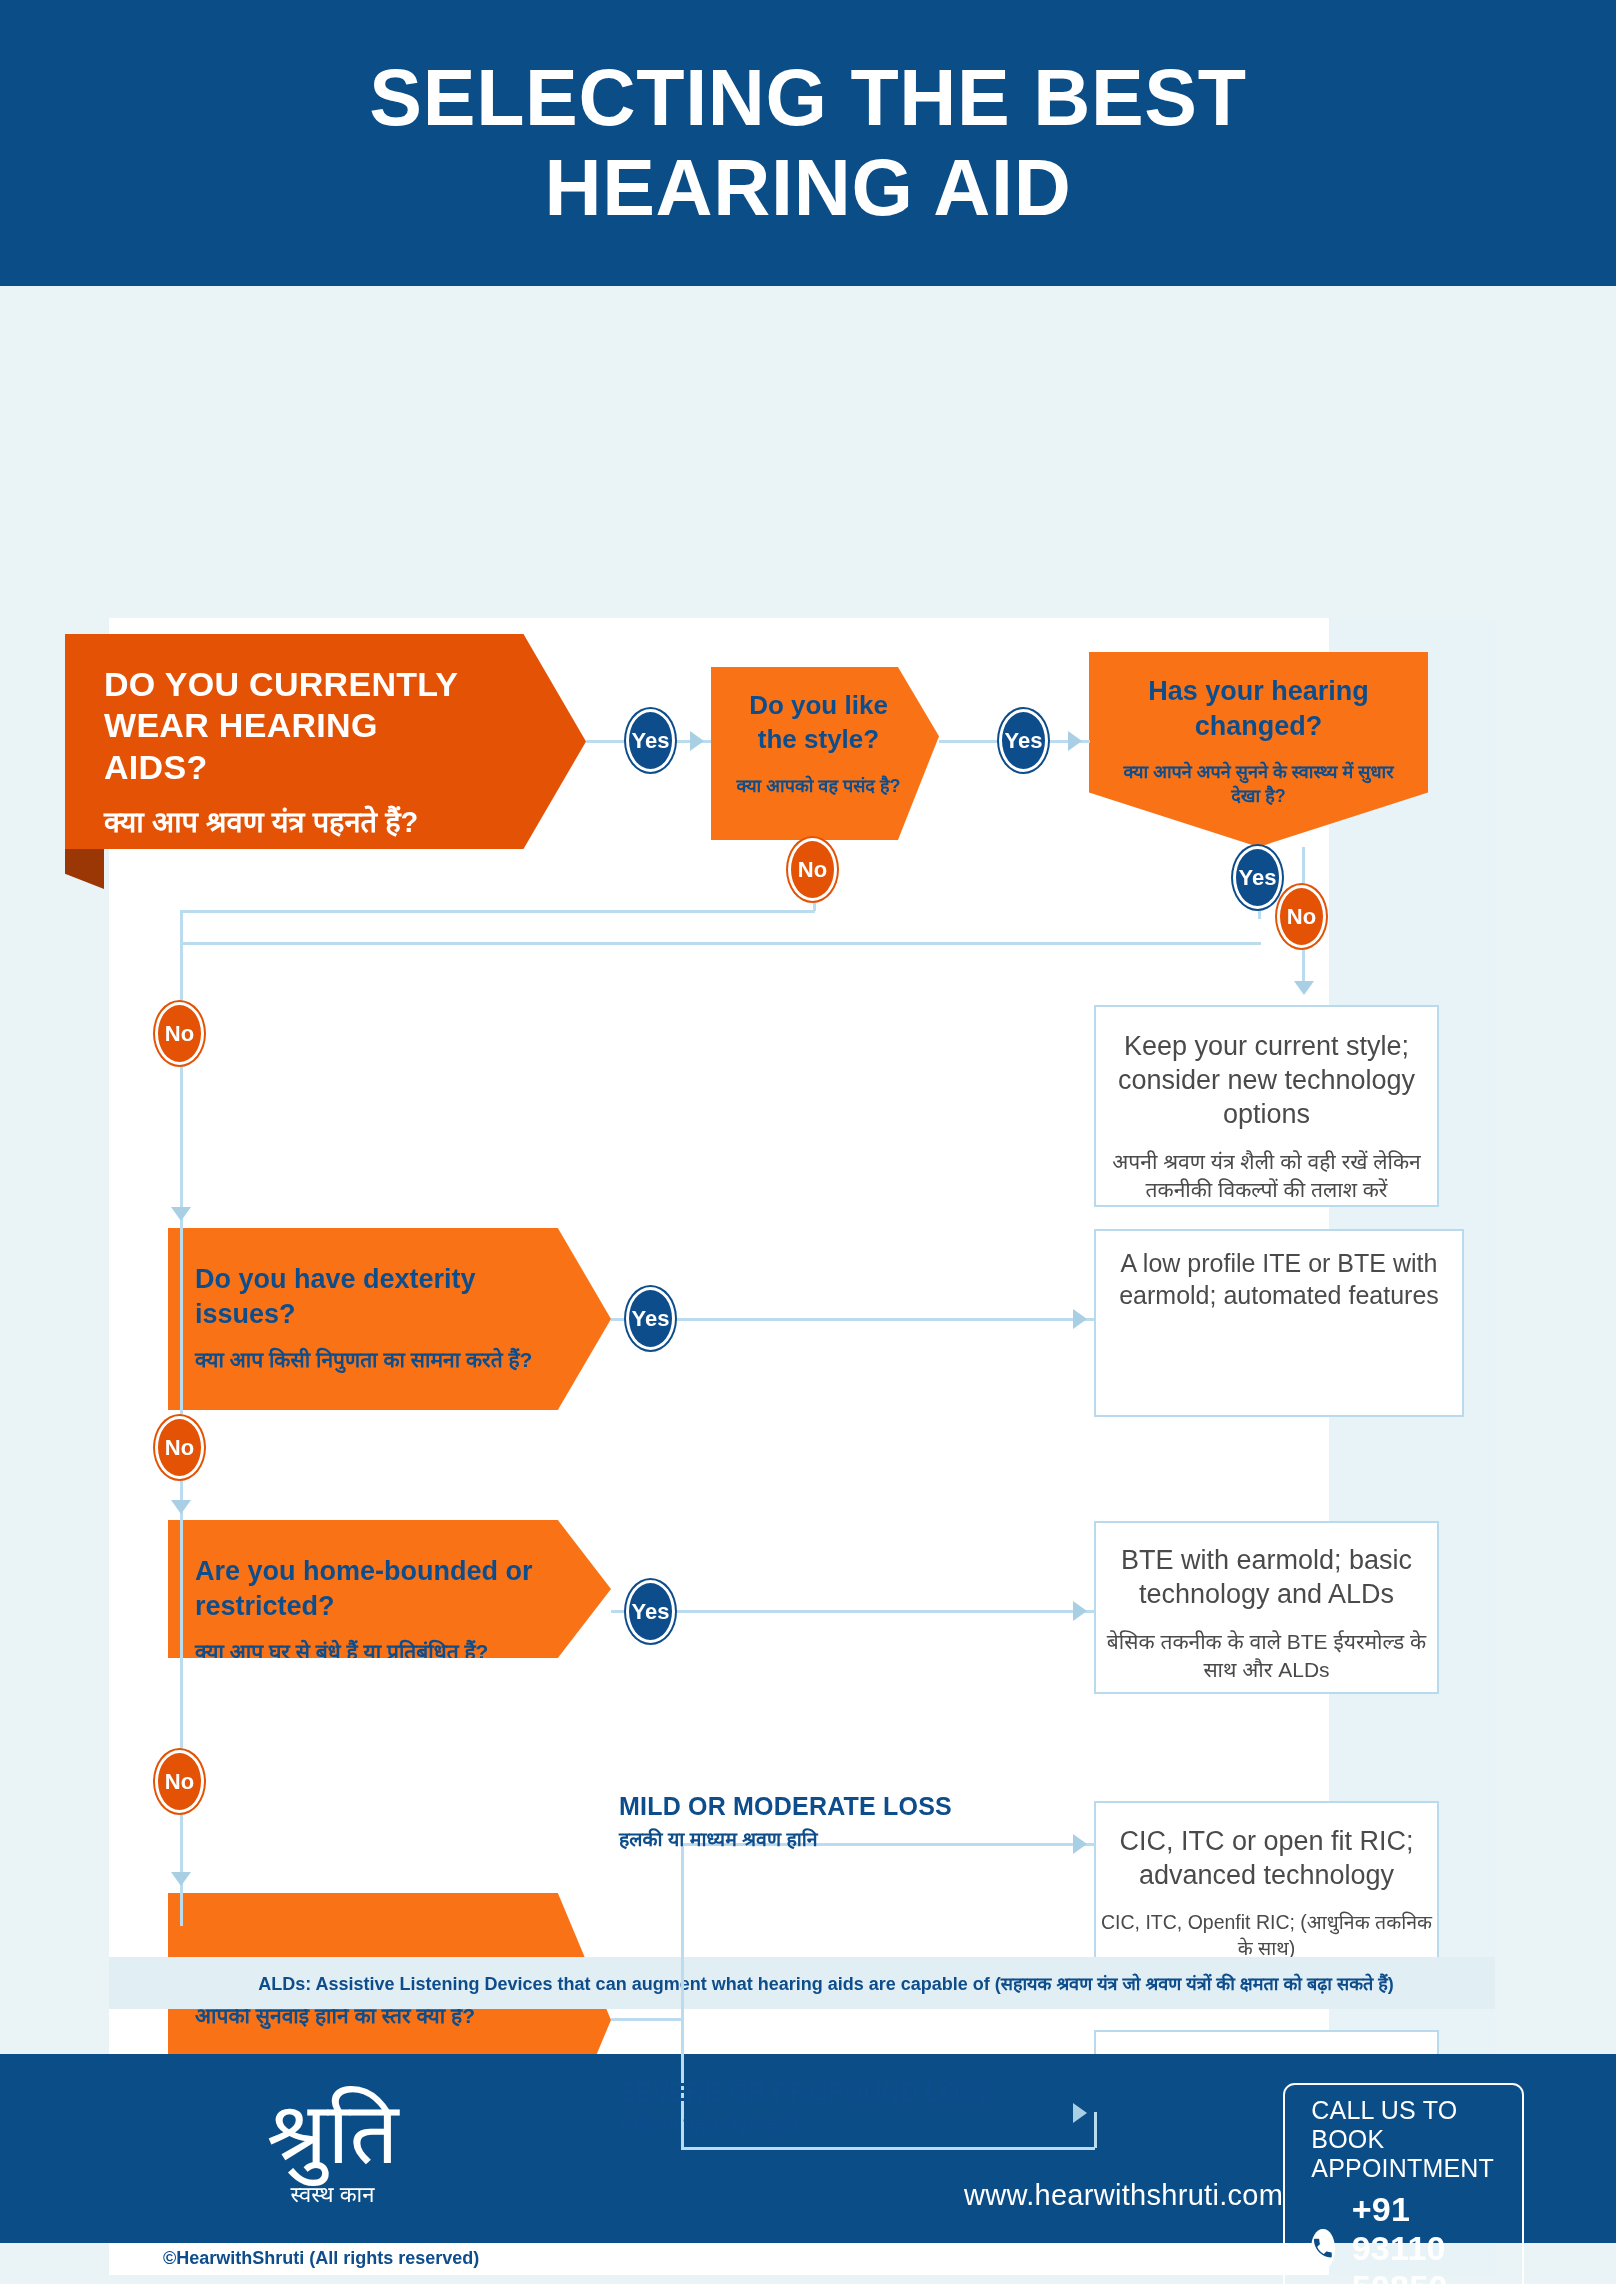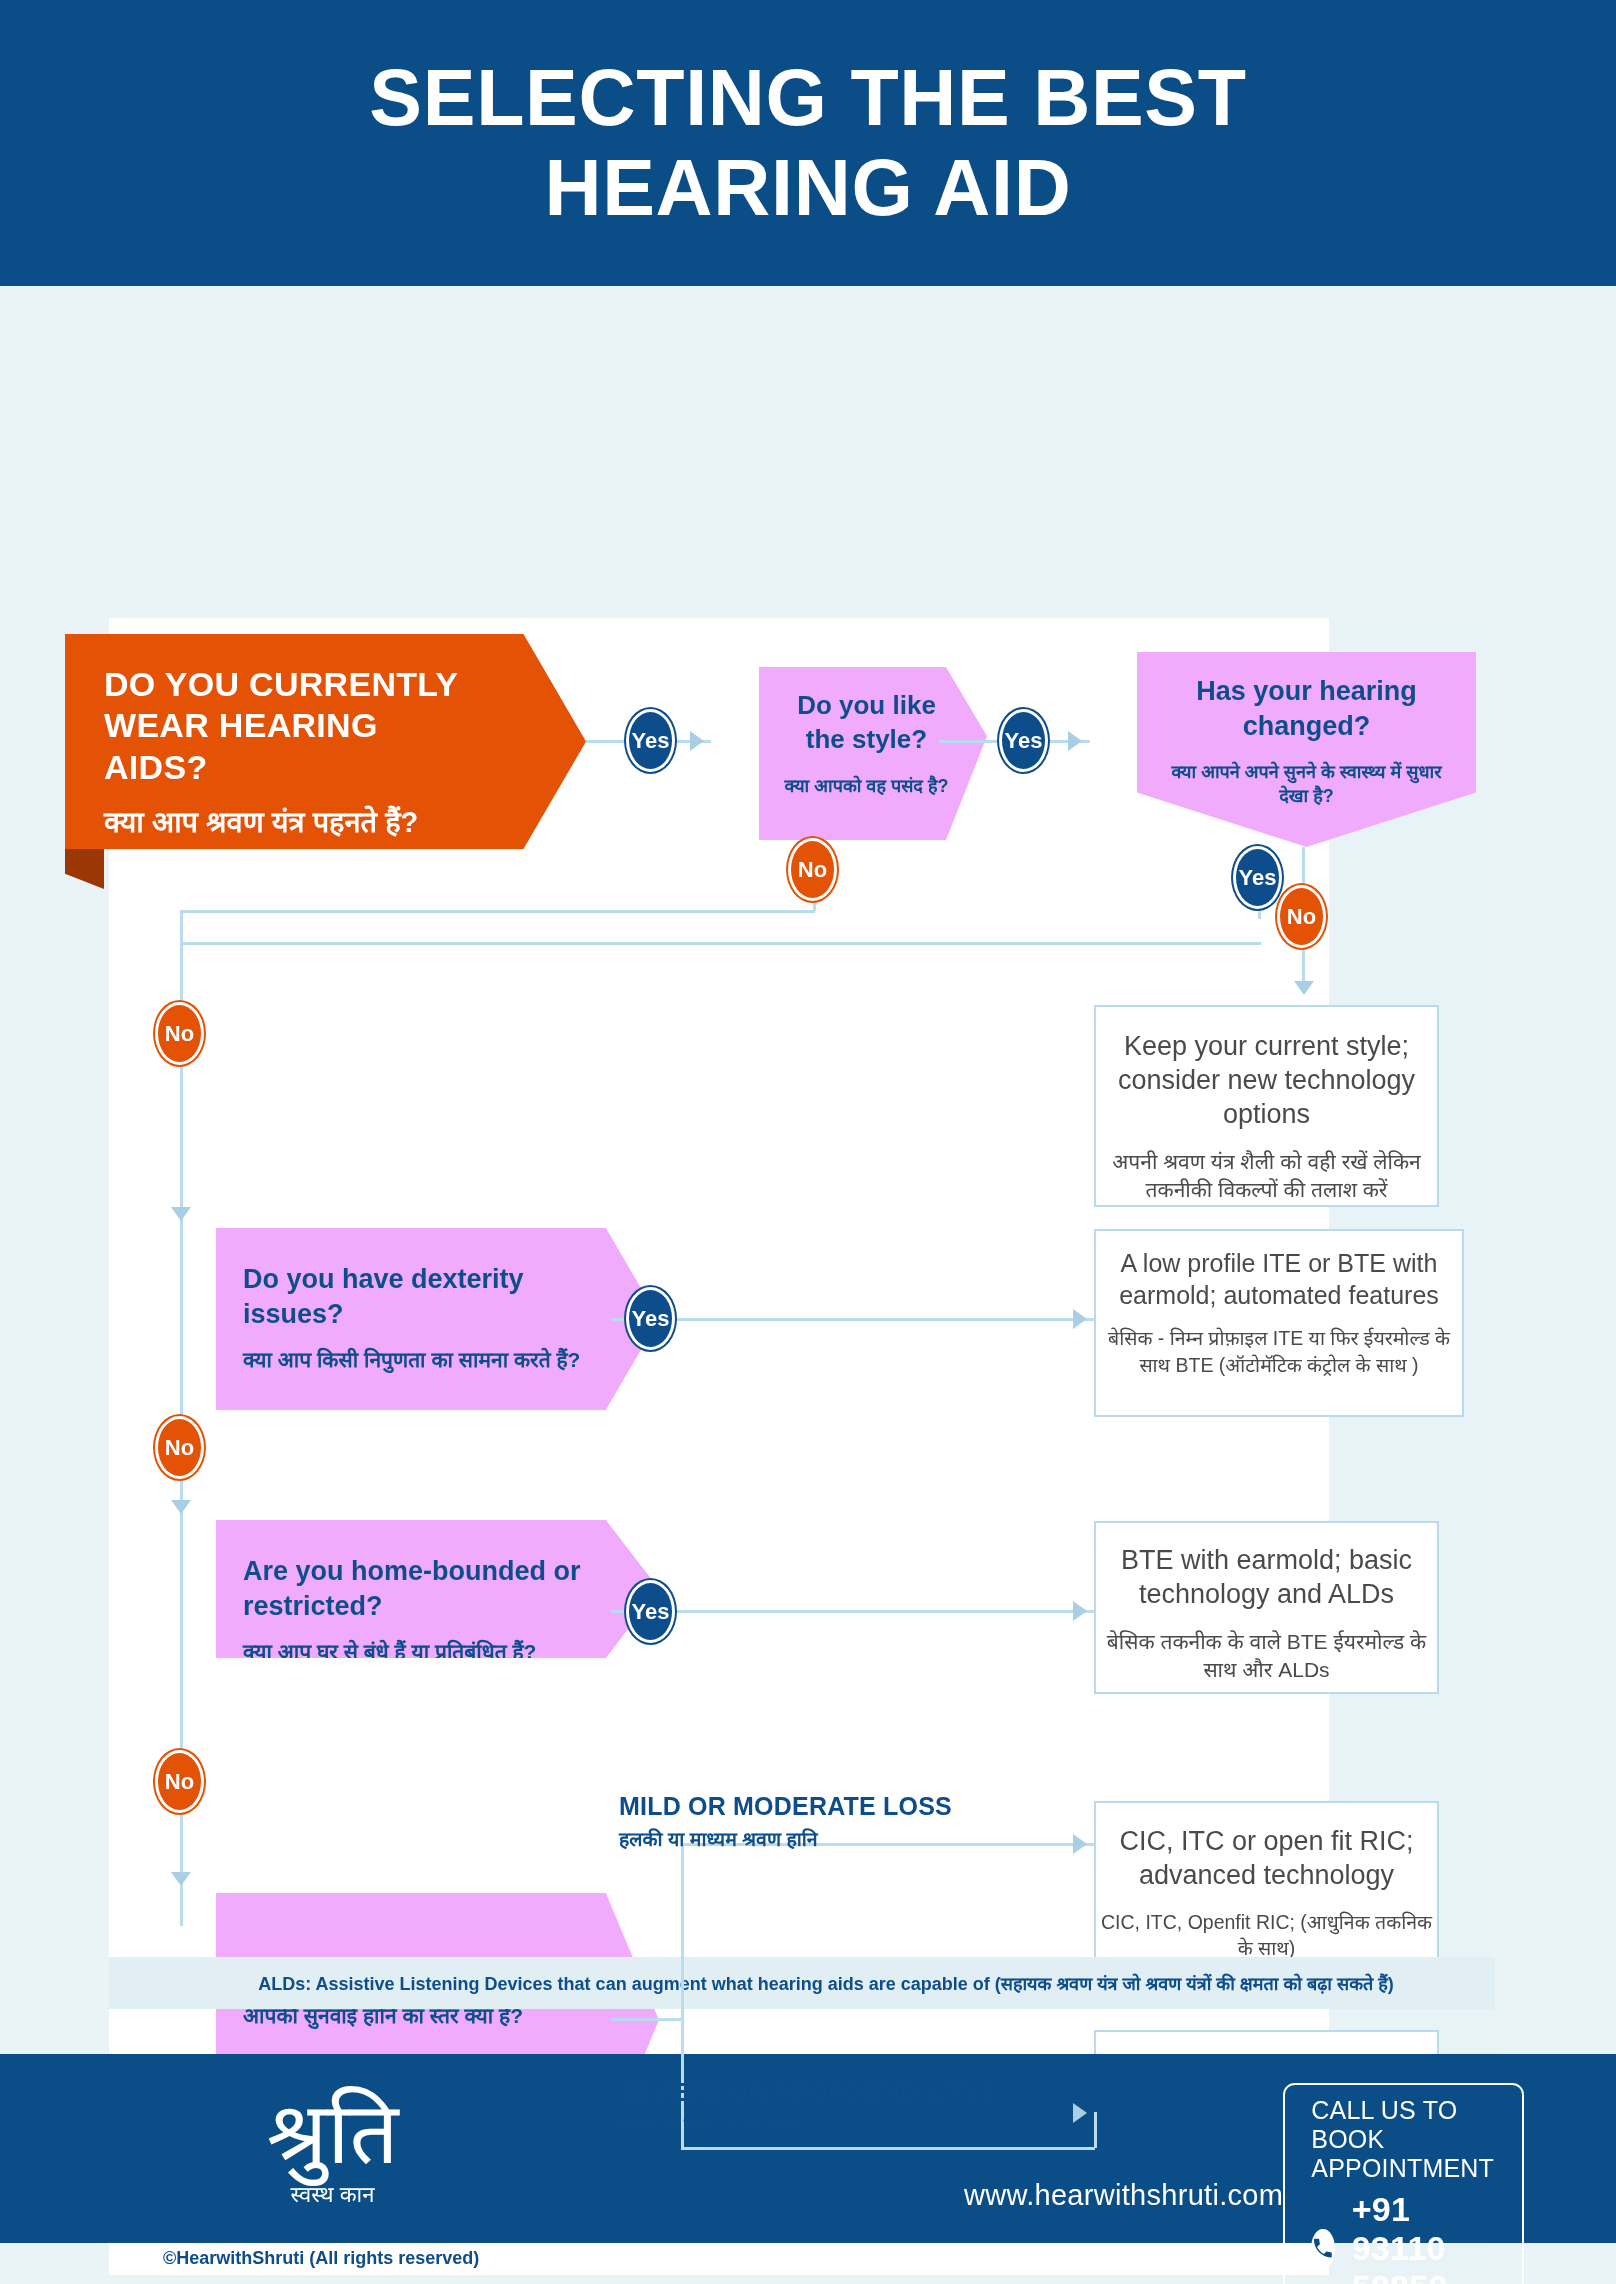--- a/index.html
+++ b/index.html
@@ -46,23 +46,22 @@
   .start-shadow{
     position:absolute;left:65px;top:563px;width:39px;height:40px;
     background:#9A3704;
     clip-path:polygon(0 0,100% 0,100% 100%,0 62%);
   }
   .start-en{font-size:34px;font-weight:bold;line-height:1.22;letter-spacing:0.3px;}
   .start-hi{font-size:29px;font-weight:bold;margin-top:17px;line-height:1.2;}
 
   
   .qbox{
-    position:absolute;background:#f0abfc;color:#0E4D8C;
+    position:absolute;background:#f97316;color:#0E4D8C;
     box-sizing:border-box;
-    margin-left:48px;
   }
   .qbox .q-en{font-size:27px;font-weight:bold;line-height:1.3;}
   .qbox .q-hi{font-size:21px;font-weight:bold;line-height:1.35;margin-top:14.3px;}
 
   .q-style{
     left:711px;top:381px;width:228px;height:173px;
     clip-path:polygon(0 0,82% 0,100% 40%,82% 100%,0 100%);
     padding:22px 35px 0 22px;text-align:center;
   }
   .q-style .q-en{font-size:26px;}
@@ -278,21 +277,20 @@
       <div class="q-hi">आपकी सुनवाई हानि का स्तर क्या है?</div>
     </div>
 
     <div class="abox a-keep">
       <div class="a-en">Keep your current style; consider new technology options</div>
       <div class="a-hi">अपनी श्रवण यंत्र शैली को वही रखें लेकिन तकनीकी विकल्पों की तलाश करें</div>
     </div>
 
     <div class="abox a-lowprofile">
       <div class="a-en">A low profile ITE or BTE with earmold; automated features</div>
-      <div class="a-hi">बेसिक - निम्न प्रोफ़ाइल ITE या फिर ईयरमोल्ड के साथ BTE (ऑटोमॅटिक कंट्रोल के साथ )</div>
     </div>
 
     <div class="abox a-bte">
       <div class="a-en">BTE with earmold; basic technology and ALDs</div>
       <div class="a-hi">बेसिक तकनीक के वाले BTE ईयरमोल्ड के साथ और ALDs</div>
     </div>
 
     <div class="abox a-cic">
       <div class="a-en">CIC, ITC or open fit RIC; advanced technology</div>
       <div class="a-hi">CIC, ITC, Openfit RIC; (आधुनिक तकनिक के साथ)</div>

